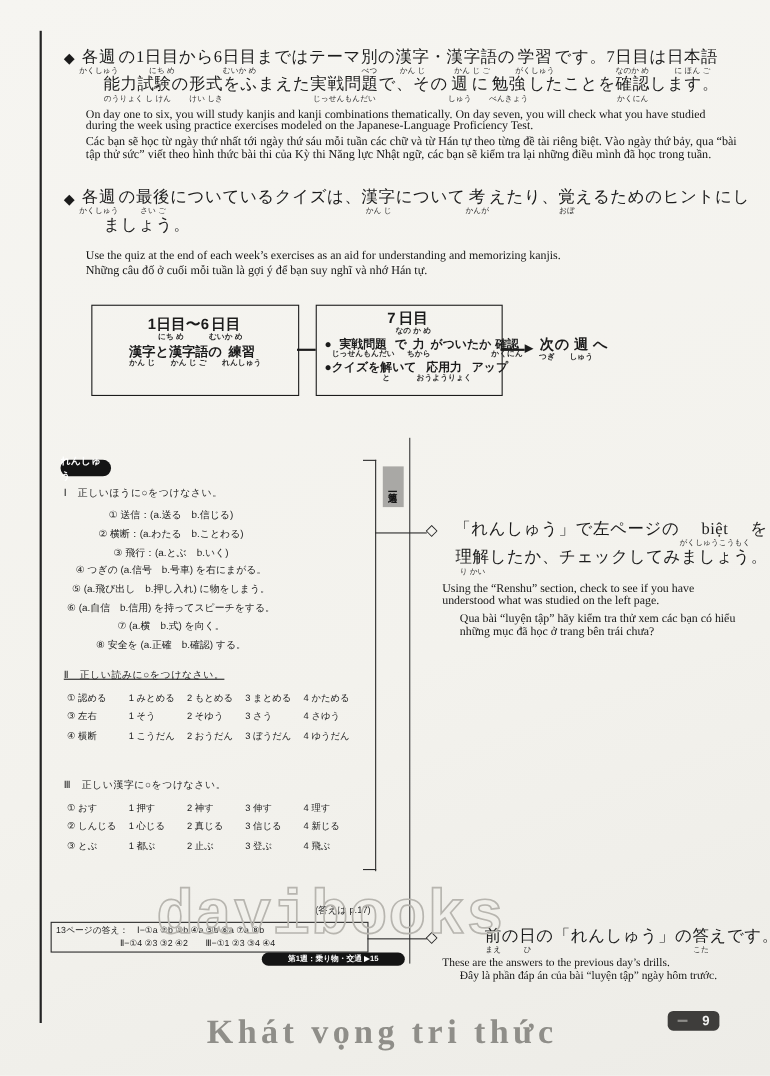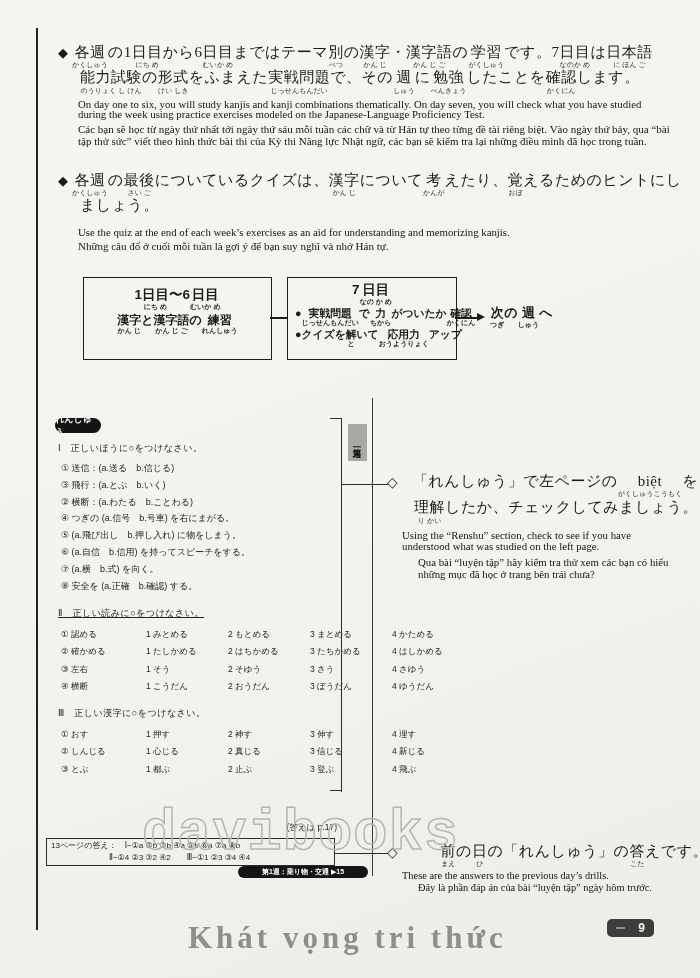--- a/index.html
+++ b/index.html
@@ -8,39 +8,39 @@
   
   .jline{white-space:nowrap;}
   .rseg{display:inline-flex;flex-direction:column;align-items:center;vertical-align:top;}
   .rseg .rb{display:block;line-height:1.15;}
   .rseg .rt{display:block;font-size:7px;line-height:1.05;min-height:8px;color:#2c2c2c;font-family:"Liberation Sans","DejaVu Sans",sans-serif;letter-spacing:0;}
   
   .intro{left:58px;width:616px;}
   .intro .jp{font-size:15px;letter-spacing:.5px;}
   .intro .row1{display:flex;}
   .marker{width:14px;flex:0 0 14px;font-size:13px;line-height:18px;}
-  .intro .line2{margin-left:22px;}
+  .intro .line2{margin-left:36px;}
   .en{font-family:"Liberation Serif","DejaVu Serif",serif;font-size:10.8px;line-height:10.6px;margin-left:20px;margin-top:4px;color:#141414;}
   .vi{font-family:"Liberation Serif","DejaVu Serif",serif;font-size:11px;line-height:12.6px;margin-left:20px;margin-top:3px;color:#141414;}
   
   .fbox{position:absolute;border:1.6px solid #1c1c1c;background:transparent;font-family:"Liberation Sans","DejaVu Sans",sans-serif;font-weight:bold;}
   .fbox .ttl{text-align:center;font-size:13.5px;margin-top:9px;}
   .fbox .sub{text-align:center;font-size:12px;margin-top:3px;}
   .fbox .fb{font-size:10.8px;margin:1px 0 0 7px;}
   .hline{position:absolute;background:#1c1c1c;height:1.6px;}
   .arrowhead{position:absolute;width:0;height:0;border-left:8px solid #1c1c1c;border-top:4.5px solid transparent;border-bottom:4.5px solid transparent;}
   .flowlabel{position:absolute;font-family:"Liberation Sans","DejaVu Sans",sans-serif;font-weight:bold;font-size:13px;}
   
   .ws{left:46px;top:400px;width:300px;height:505px;font-family:"Liberation Sans","DejaVu Sans",sans-serif;color:#222;}
   .pillbadge{position:absolute;background:#141414;color:#fff;border-radius:8px;font-family:"Liberation Sans","DejaVu Sans",sans-serif;font-weight:bold;display:flex;align-items:center;justify-content:center;}
   .ws .sech{position:absolute;left:12px;font-size:9px;letter-spacing:.5px;}
   .ws .items{position:absolute;left:15px;font-size:9px;}
-  .ws .items .it{height:16.8px;line-height:16.8px;white-space:nowrap;}
+  .ws .items .it{height:16.8px;line-height:16.8px;white-space:nowrap;text-align:center;}
   .ws .grid{position:absolute;left:15px;font-size:8.5px;}
-  .ws .xrow{display:flex;height:17.4px;line-height:17.4px;white-space:nowrap;gap:29px;}
+  .ws .xrow{display:flex;height:17.4px;line-height:17.4px;white-space:nowrap;}
   .ws .xlabel{width:56px;flex:0 0 56px;}
   .ws .xopt{width:53px;flex:0 0 53px;}
   .ws .ansref{position:absolute;left:0;top:422px;width:291px;text-align:right;font-size:8.5px;}
   .ansbox{position:absolute;left:0;top:438px;width:287px;height:26px;border:1px solid #2b2b2b;font-size:8px;line-height:12px;}
   .ansbox .l1{margin:1px 0 0 4px;white-space:nowrap;}
   .ansbox .l2{margin-left:62px;white-space:nowrap;}
   .tab{position:absolute;left:348px;top:424px;width:19px;height:37px;background:#a9a8a5;color:#161616;writing-mode:vertical-rl;text-orientation:upright;font-family:"Liberation Sans","DejaVu Sans",sans-serif;font-size:8.5px;font-weight:bold;display:flex;align-items:center;justify-content:center;letter-spacing:1px;}
   
   .anno{position:absolute;display:flex;}
   .anno .dmk{width:15px;flex:0 0 15px;font-size:14px;line-height:20px;color:#1b1b1b;}
@@ -300,44 +300,37 @@
       </span><span class="rseg">
         <span class="rb">へ</span>
         <span class="rt"></span>
       </span></div>
 
   <div class="abs ws">
     <div class="pillbadge" style="left:9px;top:18px;width:46px;height:15px;font-size:9px;">れんしゅう</div>
     <div class="sech" style="top:42px;">Ⅰ　正しいほうに○をつけなさい。</div>
     <div class="items" style="top:60px;">
       <div class="it">① 送信：(a.送る　b.信じる)</div>
+      <div class="it">② 横断：(a.わたる　b.ことわる)</div>
       <div class="it">③ 飛行：(a.とぶ　b.いく)</div>
-      <div class="it">② 横断：(a.わたる　b.ことわる)</div>
       <div class="it">④ つぎの (a.信号　b.号車) を右にまがる。</div>
       <div class="it">⑤ (a.飛び出し　b.押し入れ) に物をしまう。</div>
       <div class="it">⑥ (a.自信　b.信用) を持ってスピーチをする。</div>
       <div class="it">⑦ (a.横　b.式) を向く。</div>
       <div class="it">⑧ 安全を (a.正確　b.確認) する。</div>
     </div>
 
     <div class="sech" style="top:207px;text-decoration:underline;">Ⅱ　正しい読みに○をつけなさい。</div>
     <div class="grid" style="top:226px;">
       <div class="xrow">
         <span class="xlabel">① 認める</span>
         <span class="xopt">1 みとめる</span>
         <span class="xopt">2 もとめる</span>
         <span class="xopt">3 まとめる</span>
         <span class="xopt">4 かためる</span>
-      </div>
-      <div class="xrow">
-        <span class="xlabel">② 確かめる</span>
-        <span class="xopt">1 たしかめる</span>
-        <span class="xopt">2 はちかめる</span>
-        <span class="xopt">3 たちかめる</span>
-        <span class="xopt">4 はしかめる</span>
       </div>
       <div class="xrow">
         <span class="xlabel">③ 左右</span>
         <span class="xopt">1 そう</span>
         <span class="xopt">2 そゆう</span>
         <span class="xopt">3 さう</span>
         <span class="xopt">4 さゆう</span>
       </div>
       <div class="xrow">
         <span class="xlabel">④ 横断</span>

